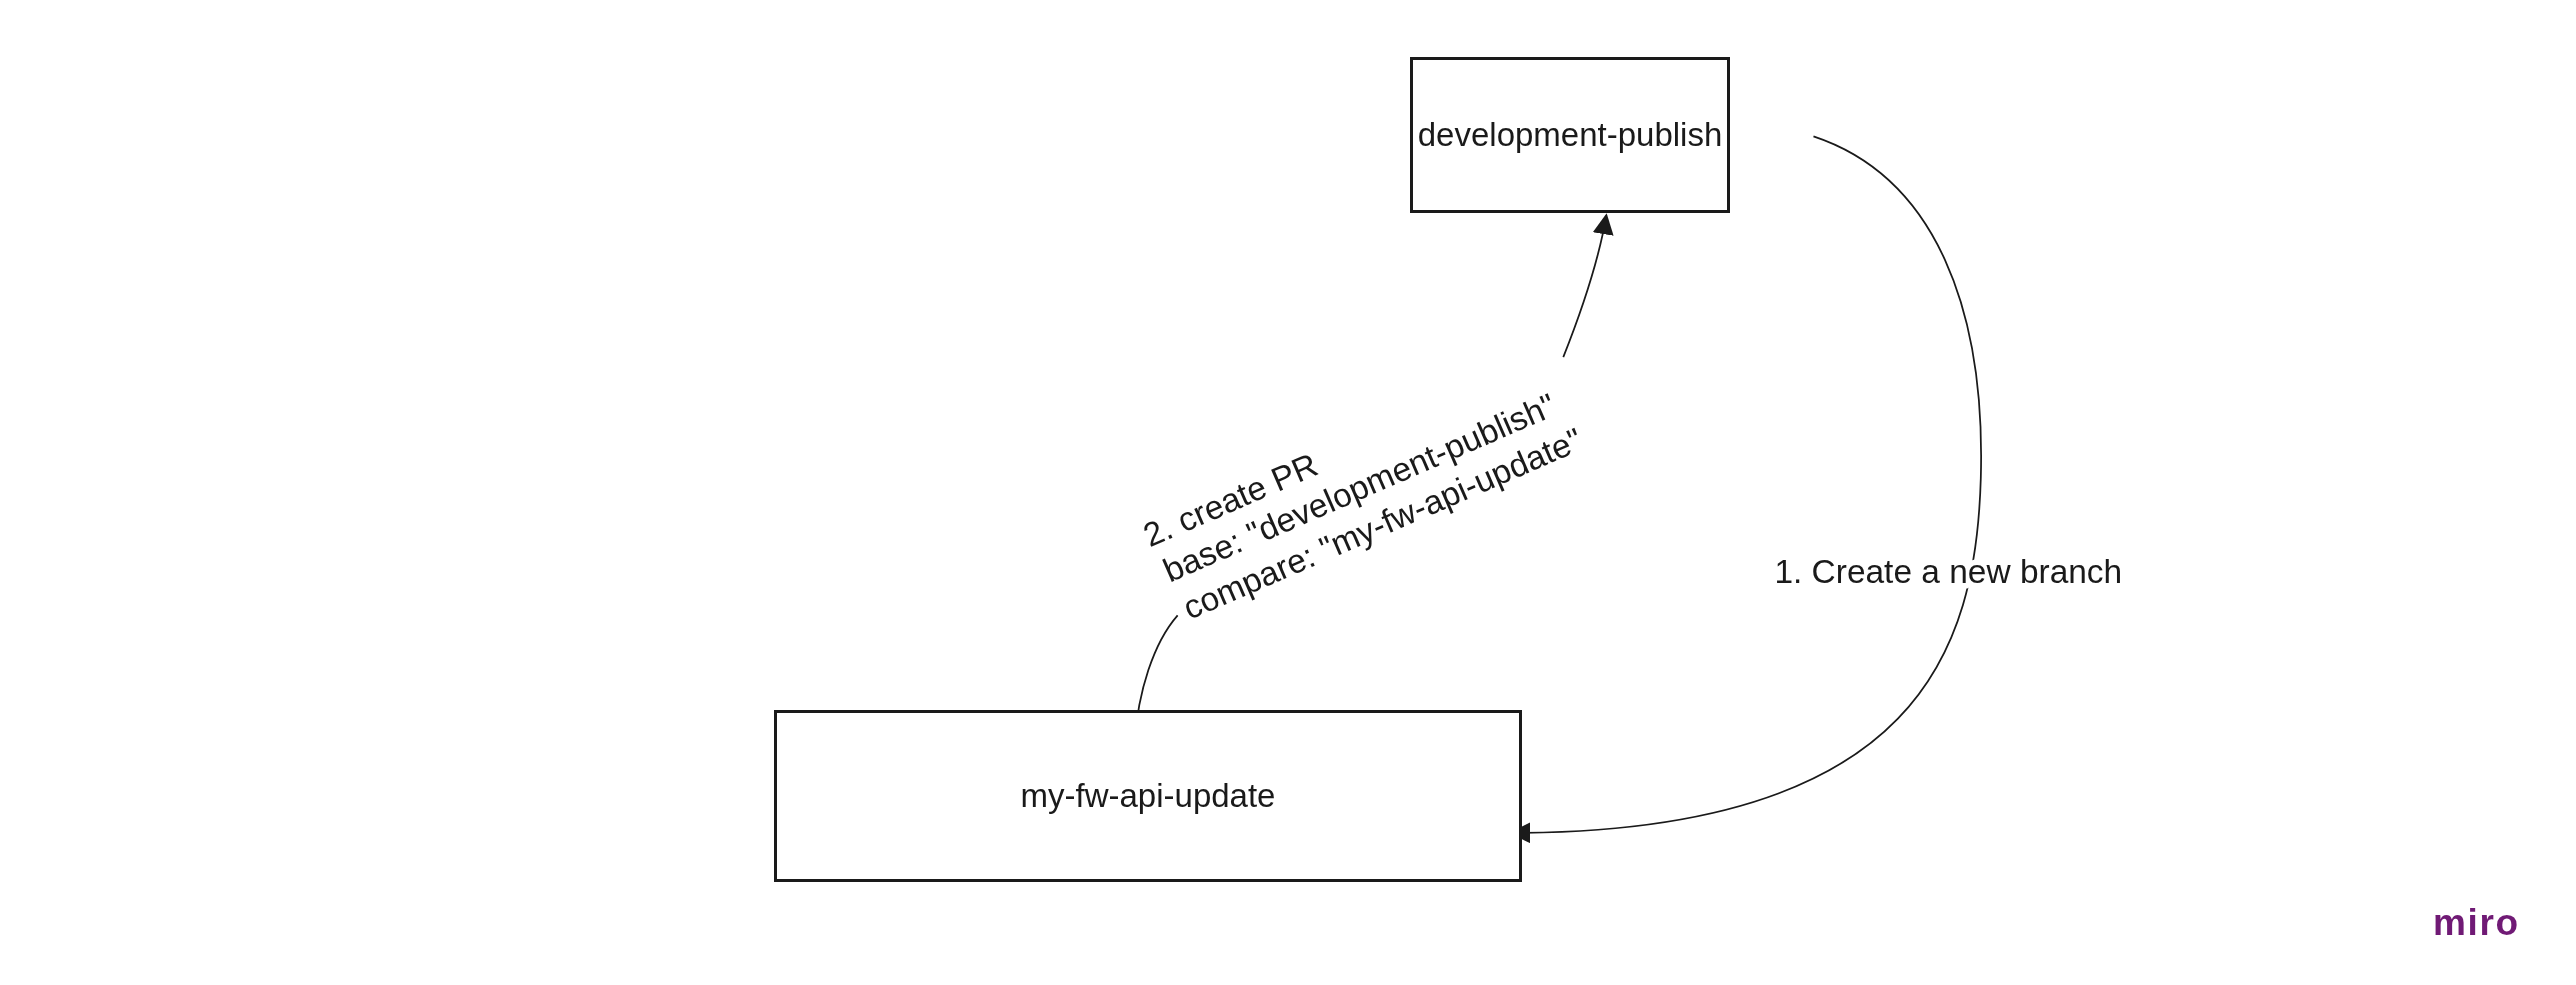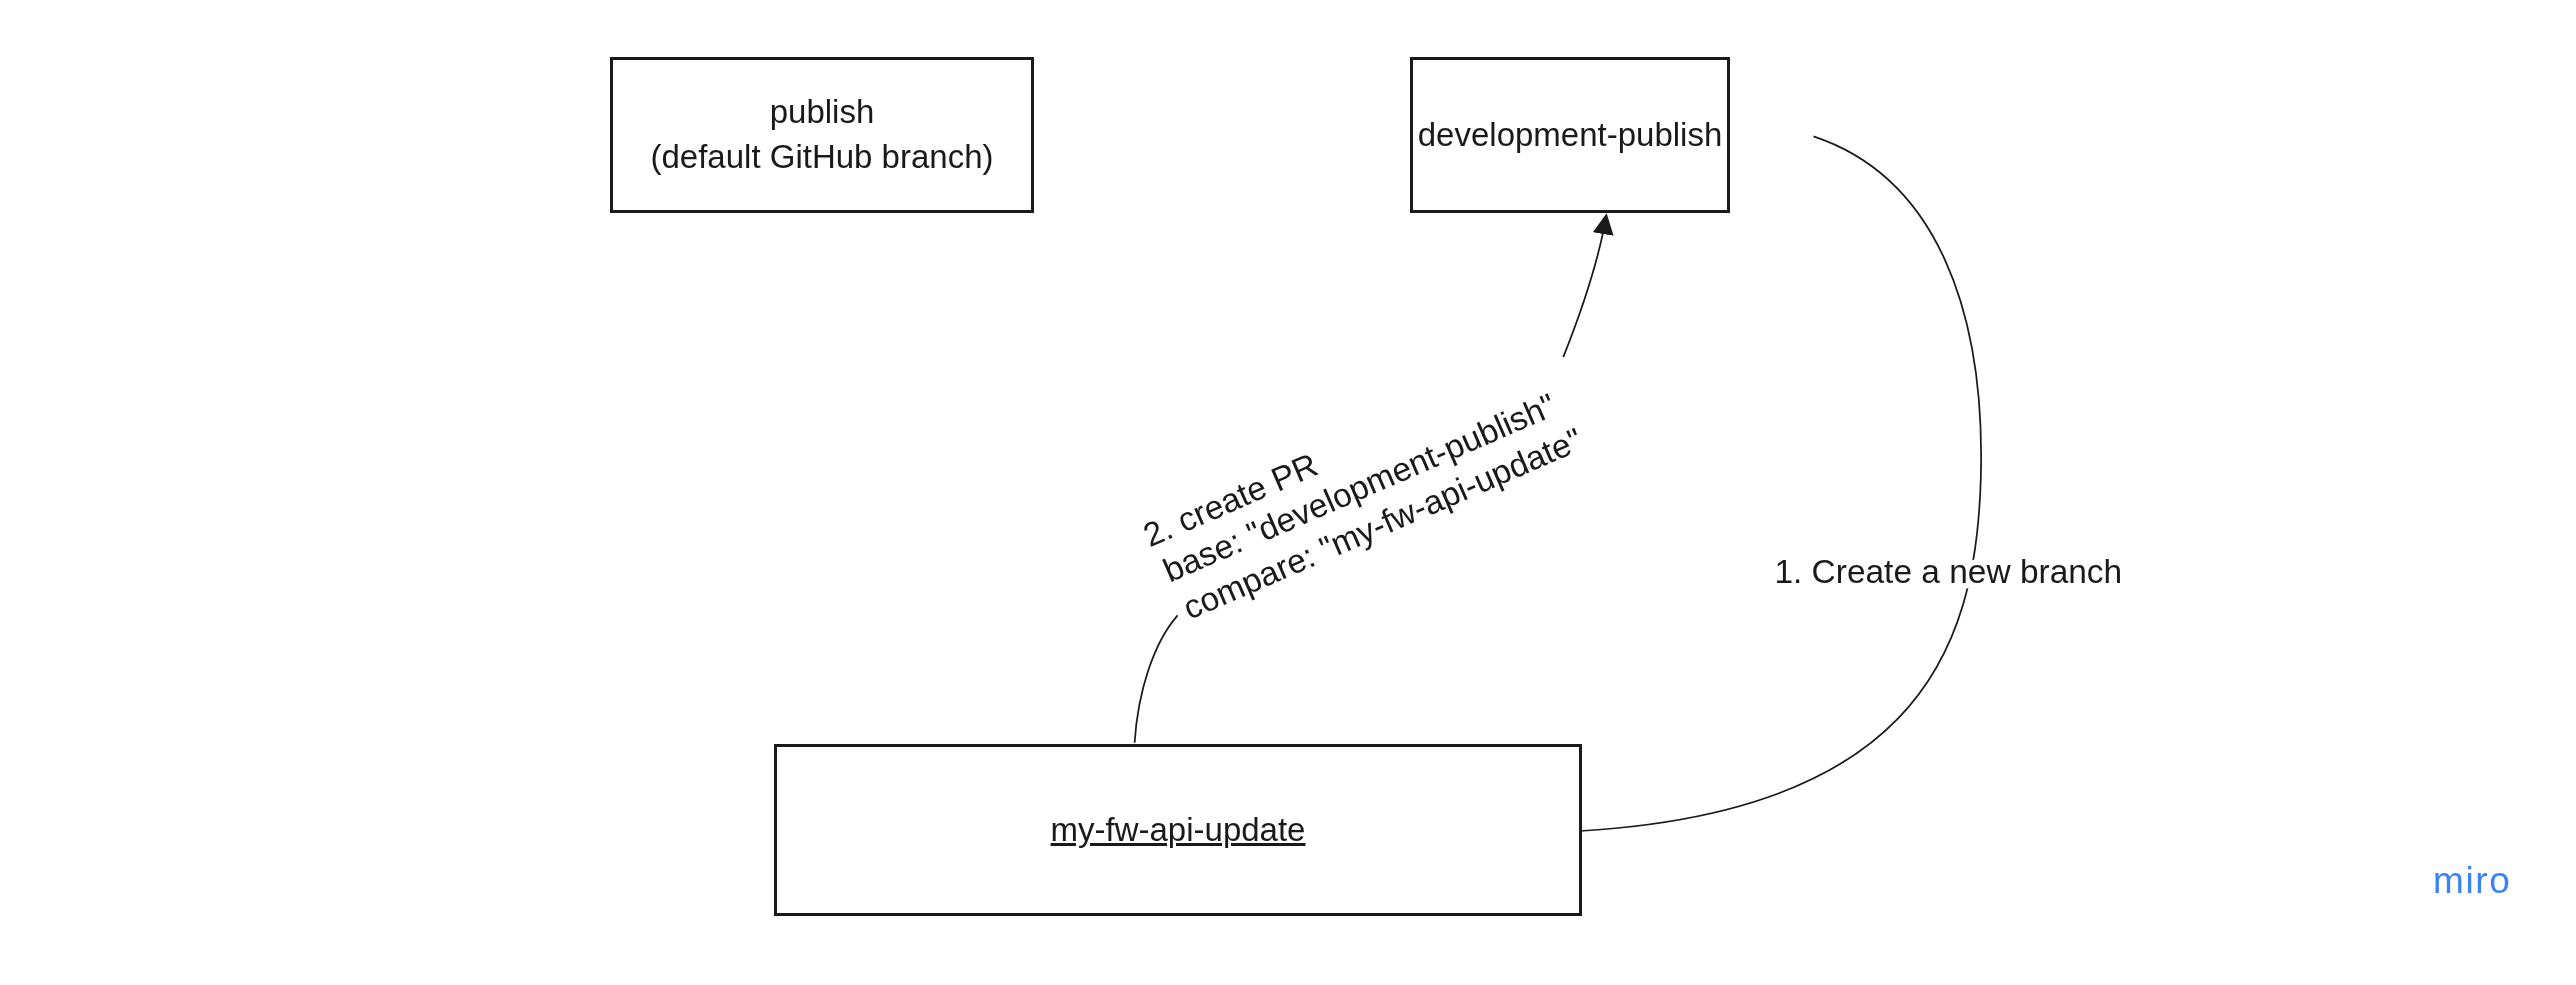--- a/index.html
+++ b/index.html
@@ -45,29 +45,29 @@
     display: flex;
     flex-direction: column;
     align-items: center;
     justify-content: center;
     text-align: center;
     font-size: 33px;
     line-height: 1.35;
   }
   .node-publish { left: 610px; top: 57px; width: 424px; height: 156px; }
   .node-development-publish { left: 1410px; top: 57px; width: 320px; height: 156px; }
-  .node-my-fw-api-update { left: 774px; top: 744px; width: 808px; height: 172px; text-decoration: underline; }
+  .node-my-fw-api-update { left: 774px; top: 710px; width: 748px; height: 172px; }
   .watermark {
     position: absolute;
     left: 2433px;
-    top: 860px;
+    top: 902px;
     font-size: 37px;
-    font-weight: 400;
+    font-weight: 700;
     letter-spacing: 1.6px;
-    color: #3b82f6;
+    color: #701a75;
     user-select: none;
   }
 </style>
 </head>
 <body>
 
 <div class="canvas">
 
   <svg class="layer" viewBox="0 0 3233 1237">
     <defs>
@@ -83,24 +83,20 @@
 
     <text class="edge-label" x="2227" y="731">1. Create a new branch</text>
 
     <g>
       <text class="edge-label" transform="translate(1443 687) rotate(-23.5)">2. create PR</text>
       <text class="edge-label" transform="translate(1468 731) rotate(-23.5)">base: "development-publish"</text>
       <text class="edge-label" transform="translate(1493 778) rotate(-23.5)">compare: "my-fw-api-update"</text>
     </g>
   </svg>
 
-  <div class="node node-publish">
-    <div>publish</div>
-    <div>(default GitHub branch)</div>
-  </div>
 
   <div class="node node-development-publish">
     <div>development-publish</div>
   </div>
 
   <div class="node node-my-fw-api-update">
     <div>my-fw-api-update</div>
   </div>
 
   <div class="watermark">miro</div>

